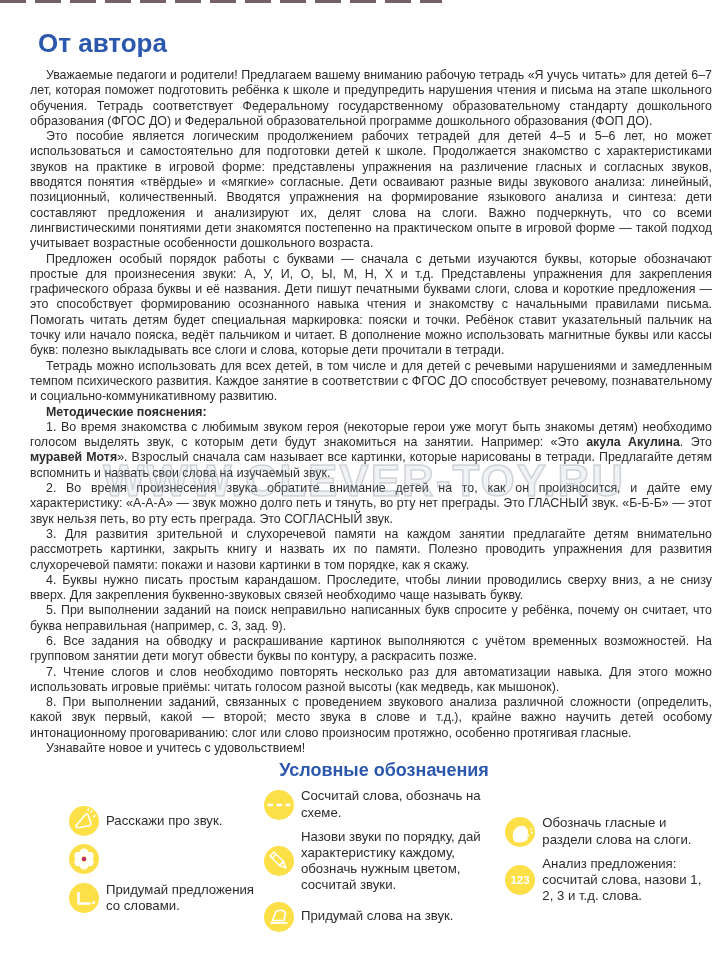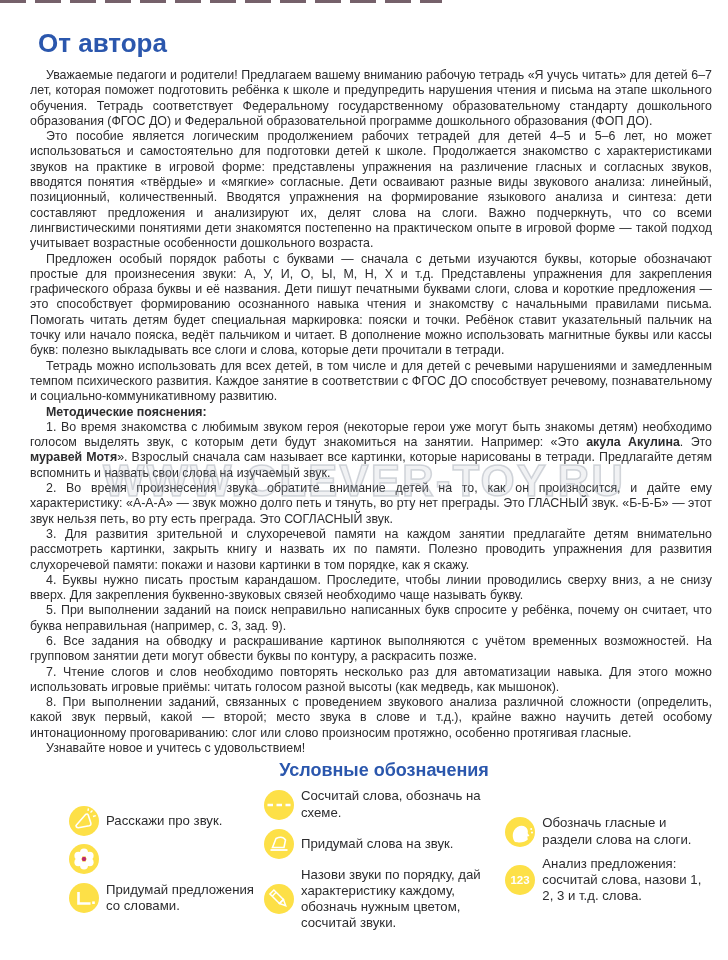--- a/index.html
+++ b/index.html
@@ -139,37 +139,37 @@
           <span class="licon">
             <svg viewBox="0 0 30 30" width="30" height="30">
               <line x1="3.5" y1="15" x2="26.5" y2="15" stroke="#fff" stroke-width="2.6" stroke-dasharray="5.5 3.5"></line>
             </svg>
           </span>
           <span class="llabel">Сосчитай слова, обозначь на схеме.</span>
         </div>
         <div class="legend-item">
           <span class="licon">
             <svg viewBox="0 0 30 30" width="30" height="30">
-              <path d="M8.5 18.5 L12 9.5 Q18.5 6.5 21.5 11 L20 18.5 Z" fill="none" stroke="#fff" stroke-width="1.6"></path>
-              <line x1="6.5" y1="21" x2="23.5" y2="21" stroke="#fff" stroke-width="1.8"></line>
-            </svg>
-          </span>
-          <span class="llabel">Придумай слова на звук.</span>
-        </div>
-        <div class="legend-item">
-          <span class="licon">
-            <svg viewBox="0 0 30 30" width="30" height="30">
               <g fill="none" stroke="#fff" stroke-width="1.5" transform="rotate(-45 15 15)">
                 <rect x="12.2" y="5" width="5.6" height="13.5"></rect>
                 <path d="M12.2 18.5 L15 24.5 L17.8 18.5 Z"></path>
                 <line x1="12.2" y1="8.2" x2="17.8" y2="8.2"></line>
               </g>
             </svg>
           </span>
           <span class="llabel">Назови звуки по порядку, дай характеристику каждому, обозначь нужным цветом, сосчитай звуки.</span>
+        </div>
+        <div class="legend-item">
+          <span class="licon">
+            <svg viewBox="0 0 30 30" width="30" height="30">
+              <path d="M8.5 18.5 L12 9.5 Q18.5 6.5 21.5 11 L20 18.5 Z" fill="none" stroke="#fff" stroke-width="1.6"></path>
+              <line x1="6.5" y1="21" x2="23.5" y2="21" stroke="#fff" stroke-width="1.8"></line>
+            </svg>
+          </span>
+          <span class="llabel">Придумай слова на звук.</span>
         </div>
       </div>
 
       <div class="legend-col c3">
         <div class="legend-item">
           <span class="licon">
             <svg viewBox="0 0 30 30" width="30" height="30">
               <path d="M10 25 C7.5 22 7 17 9 13.5 C11.5 9 17 7.5 20.5 10 C22.5 11.5 23.3 14 22.7 16.3 L24.5 19 L22.3 19.6 L22.8 22.5 C20.5 24.8 16 26 12.5 25.3 Z" fill="#fff"></path>
               <circle cx="26.2" cy="12" r="1" fill="#fff"></circle>
                 <circle cx="27" cy="15.5" r="1" fill="#fff"></circle>

